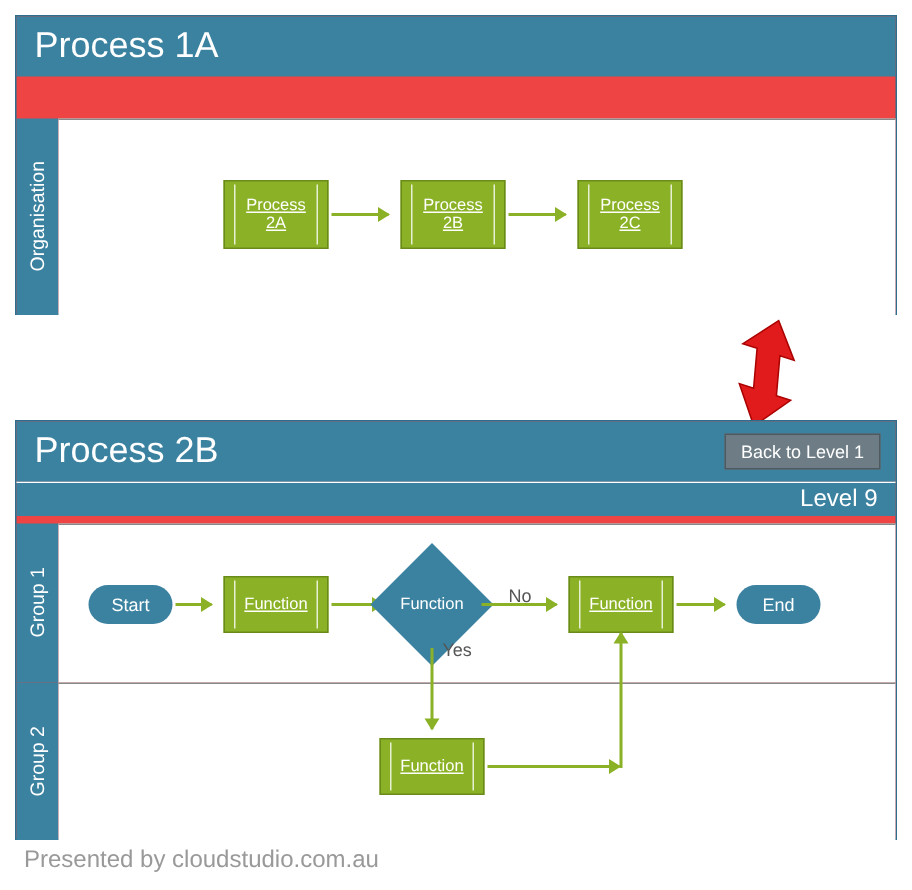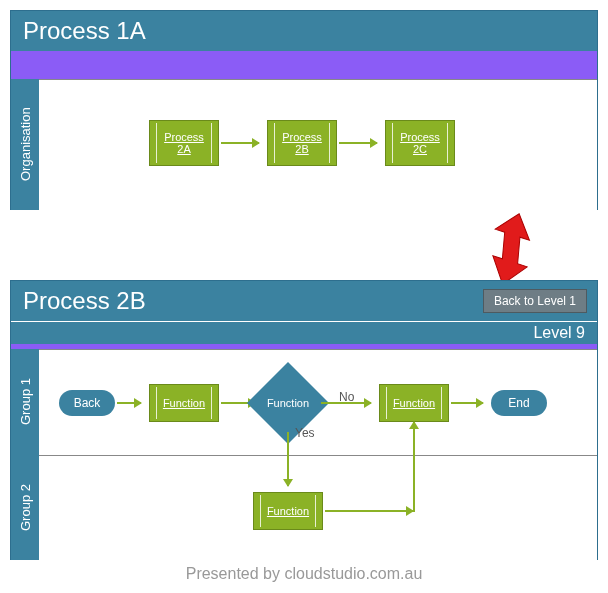--- a/index.html
+++ b/index.html
@@ -1,18 +1,18 @@
 <!DOCTYPE html>
 <html><head>
 <meta charset="utf-8">
 <style>
   * { box-sizing: border-box; margin: 0; padding: 0; }
   body { font-family: "Segoe UI", Arial, sans-serif; background: #fff; width: 608px; height: 593px; position: relative; }
   
-  .panel { border: 1px solid #2d6e8e; position: absolute; background: #8b5cf6; }
+  .panel { border: 1px solid #2d6e8e; position: absolute; background: #ef4444; }
   .panel-header { background: #3b82a0; color: #fff; padding: 6px 12px; position: relative; }
   .panel-title { font-size: 24px; font-weight: 300; }
   .panel-sub { background: #3b82a0; color: #fff; text-align: right; padding: 2px 12px; font-size: 16px; border-top: 1px solid #fff; }
   
   .swimlane-label { position: absolute; background: #3b82a0; color: #fff; writing-mode: vertical-rl; transform: rotate(180deg); display: flex; align-items: center; justify-content: center; font-size: 13px; }
   .swimlane-body { position: absolute; background: #fff; border-top: 1px solid #888; }
   
   
   .pbox { position: absolute; background: #8bb226; border: 1px solid #6a8a1a; color: #fff; font-size: 11px; display: flex; align-items: center; justify-content: center; text-align: center; text-decoration: underline; }
   .pbox::before, .pbox::after { content: ""; position: absolute; top: 2px; bottom: 2px; width: 1px; background: #fff; opacity: .8; }
@@ -32,21 +32,21 @@
   .arr-h { height: 2px; }
   .arr-h::after { content: ""; position: absolute; right: -1px; top: -4px; border-left: 8px solid #8bb226; border-top: 5px solid transparent; border-bottom: 5px solid transparent; }
   .arr-v { width: 2px; }
   .arr-v.down::after { content: ""; position: absolute; bottom: -1px; left: -4px; border-top: 8px solid #8bb226; border-left: 5px solid transparent; border-right: 5px solid transparent; }
   .arr-v.up::after { content: ""; position: absolute; top: -1px; left: -4px; border-bottom: 8px solid #8bb226; border-left: 5px solid transparent; border-right: 5px solid transparent; }
   
   .edge-label { position: absolute; font-size: 12px; color: #555; }
   
   .back-btn { position: absolute; right: 10px; top: 8px; background: #6e7d85; color: #fff; font-size: 12px; padding: 4px 10px; border: 1px solid #4e5a60; margin-left: 32px; }
   
-  .footer { position: absolute; left: 0; right: 0; text-align: center; color: #999; font-size: 16px; }
+  .footer { position: absolute; left: 0; right: 0; text-align: left; color: #999; font-size: 16px; padding-left: 16px; }
 </style>
 </head>
 <body>
 
 <div class="panel" style="left:10px; top:10px; width:588px; height:200px;">
   <div class="panel-header">
     <div class="panel-title">Process 1A</div>
   </div>
   <div class="swimlane-label" style="left:0; top:68px; width:28px; height:131px;">Organisation</div>
   <div class="swimlane-body" style="left:28px; top:68px; right:0; height:131px;">
@@ -67,21 +67,21 @@
 
 <div class="panel" style="left:10px; top:280px; width:588px; height:280px;">
   <div class="panel-header">
     <div class="panel-title">Process 2B</div>
     <div class="back-btn">Back to Level 1</div>
   </div>
   <div class="panel-sub">Level 9</div>
 
   <div class="swimlane-label" style="left:0; top:68px; width:28px; height:106px;">Group 1</div>
   <div class="swimlane-body" style="left:28px; top:68px; right:0; height:106px;">
-    <div class="term" style="left:20px; top:40px; width:56px; height:26px;">Back</div>
+    <div class="term" style="left:20px; top:40px; width:56px; height:26px;">Start</div>
     <div class="arr arr-h" style="left:78px; top:52px; width:24px;"></div>
     <div class="pbox" style="left:110px; top:34px; width:70px; height:38px;">Function</div>
     <div class="arr arr-h" style="left:182px; top:52px; width:34px;"></div>
     <div class="diamond" style="left:220px; top:24px;">
       <div class="diamond-shape"></div>
       <div class="diamond-text">Function</div>
     </div>
     <div class="edge-label" style="left:300px; top:40px;">No</div>
     <div class="arr arr-h" style="left:282px; top:52px; width:50px;"></div>
     <div class="pbox" style="left:340px; top:34px; width:70px; height:38px;">Function</div>

